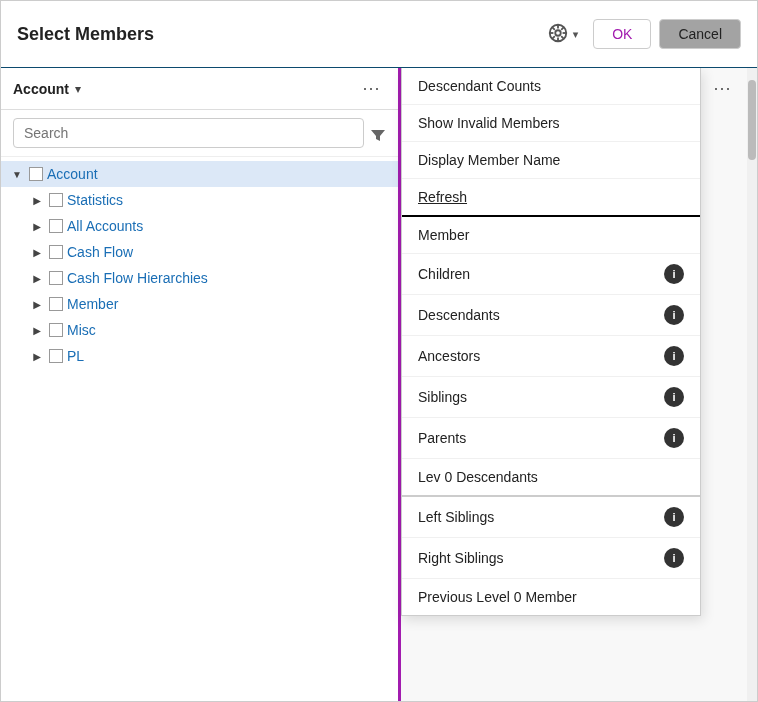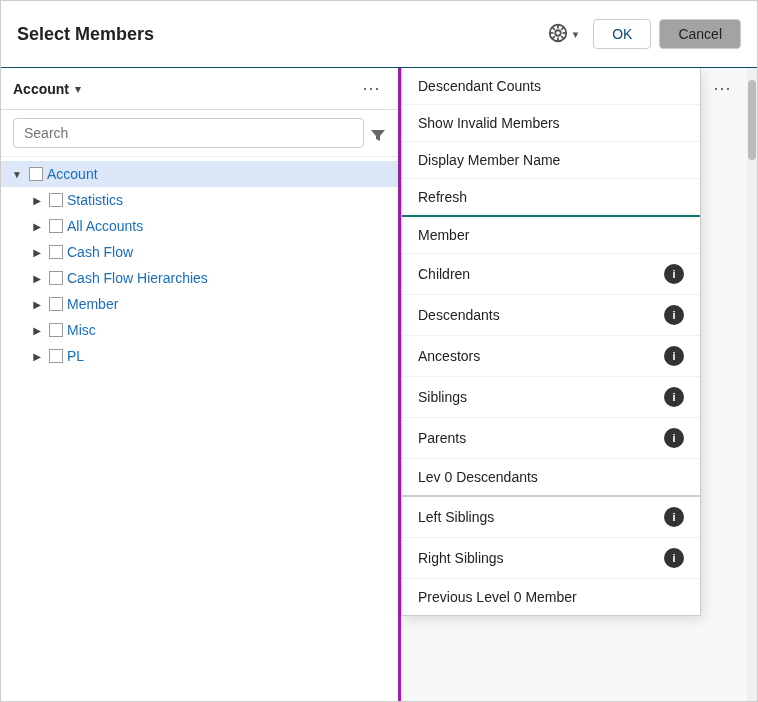--- a/index.html
+++ b/index.html
@@ -59,21 +59,21 @@
       color: #444;
     }
 
     .btn-ok {
       background: #fff;
       border: 1px solid #ccc;
       border-radius: 4px;
       padding: 6px 18px;
       font-size: 14px;
       cursor: pointer;
-      color: #0c4a6e;
+      color: #a21caf;
       font-weight: 500;
     }
 
     .btn-cancel {
       background: #a3a3a3;
       border: 1px solid #ccc;
       border-radius: 4px;
       padding: 6px 18px;
       font-size: 14px;
       cursor: pointer;
@@ -424,21 +424,21 @@
 
           <div class="menu-item">
             <span>Show Invalid Members</span>
           </div>
 
 
           <div class="menu-item">
             <span>Display Member Name</span>
           </div>
 
-          <div class="menu-item" style="border-bottom: 2px solid #0f766e;">
+          <div class="menu-item" style="border-bottom: 2px solid #000000; text-decoration: underline;">
             <span>Refresh</span>
           </div>
 
           <div class="menu-item">
             <span>Member</span>
           </div>
 
           <div class="menu-item">
             <span>Children</span>
             <span class="info-icon">i</span>

